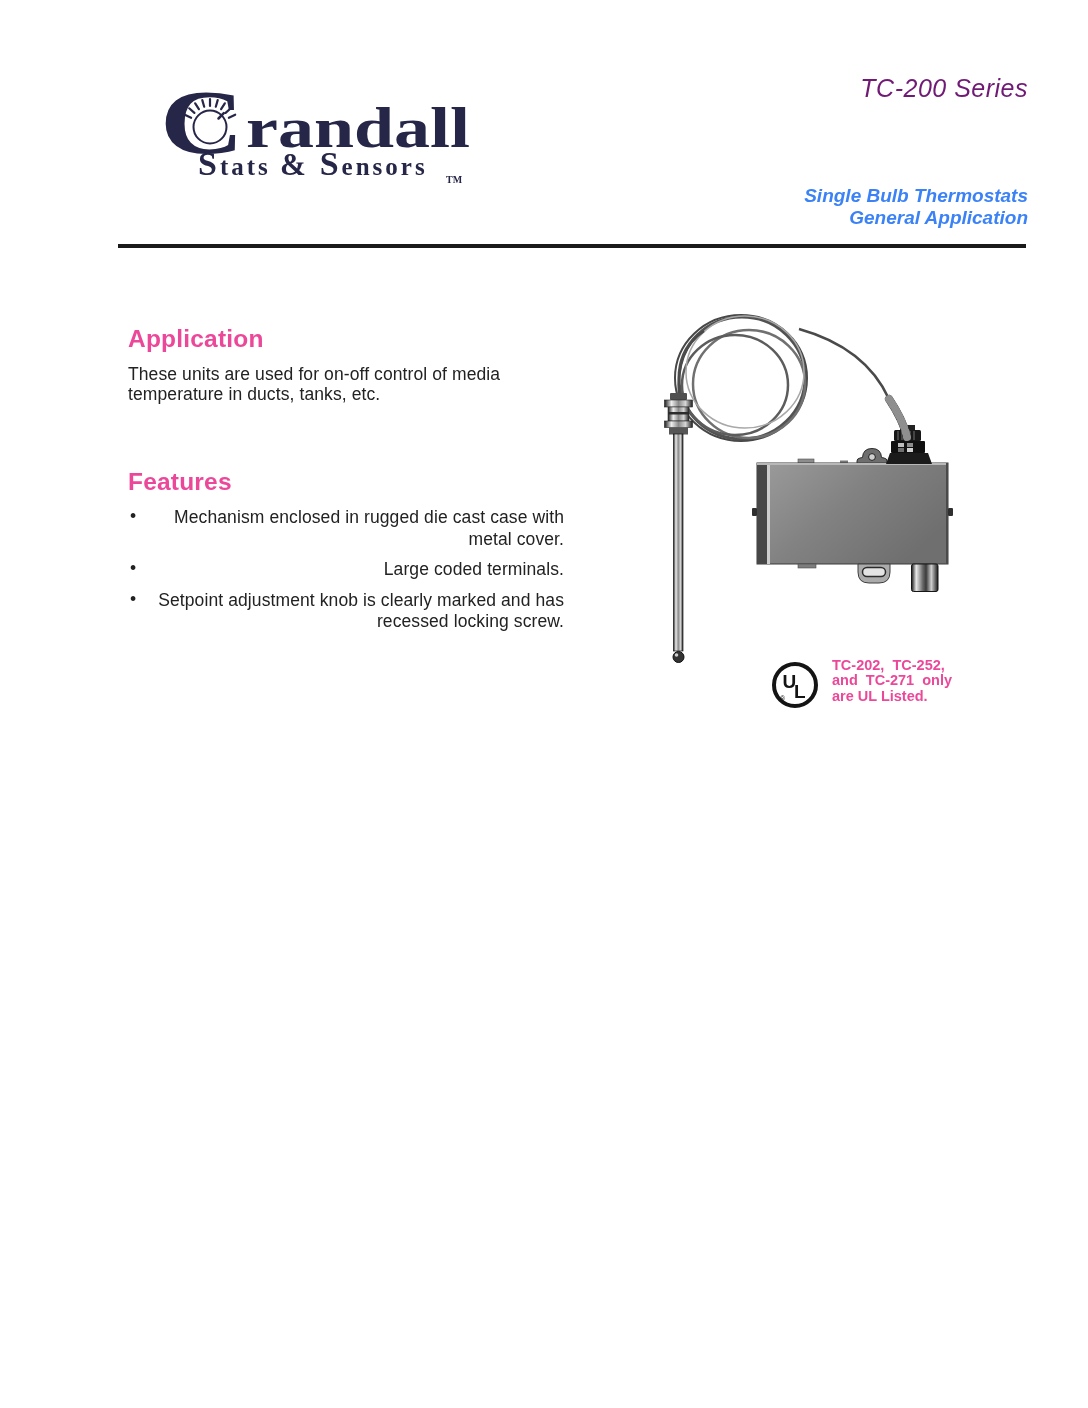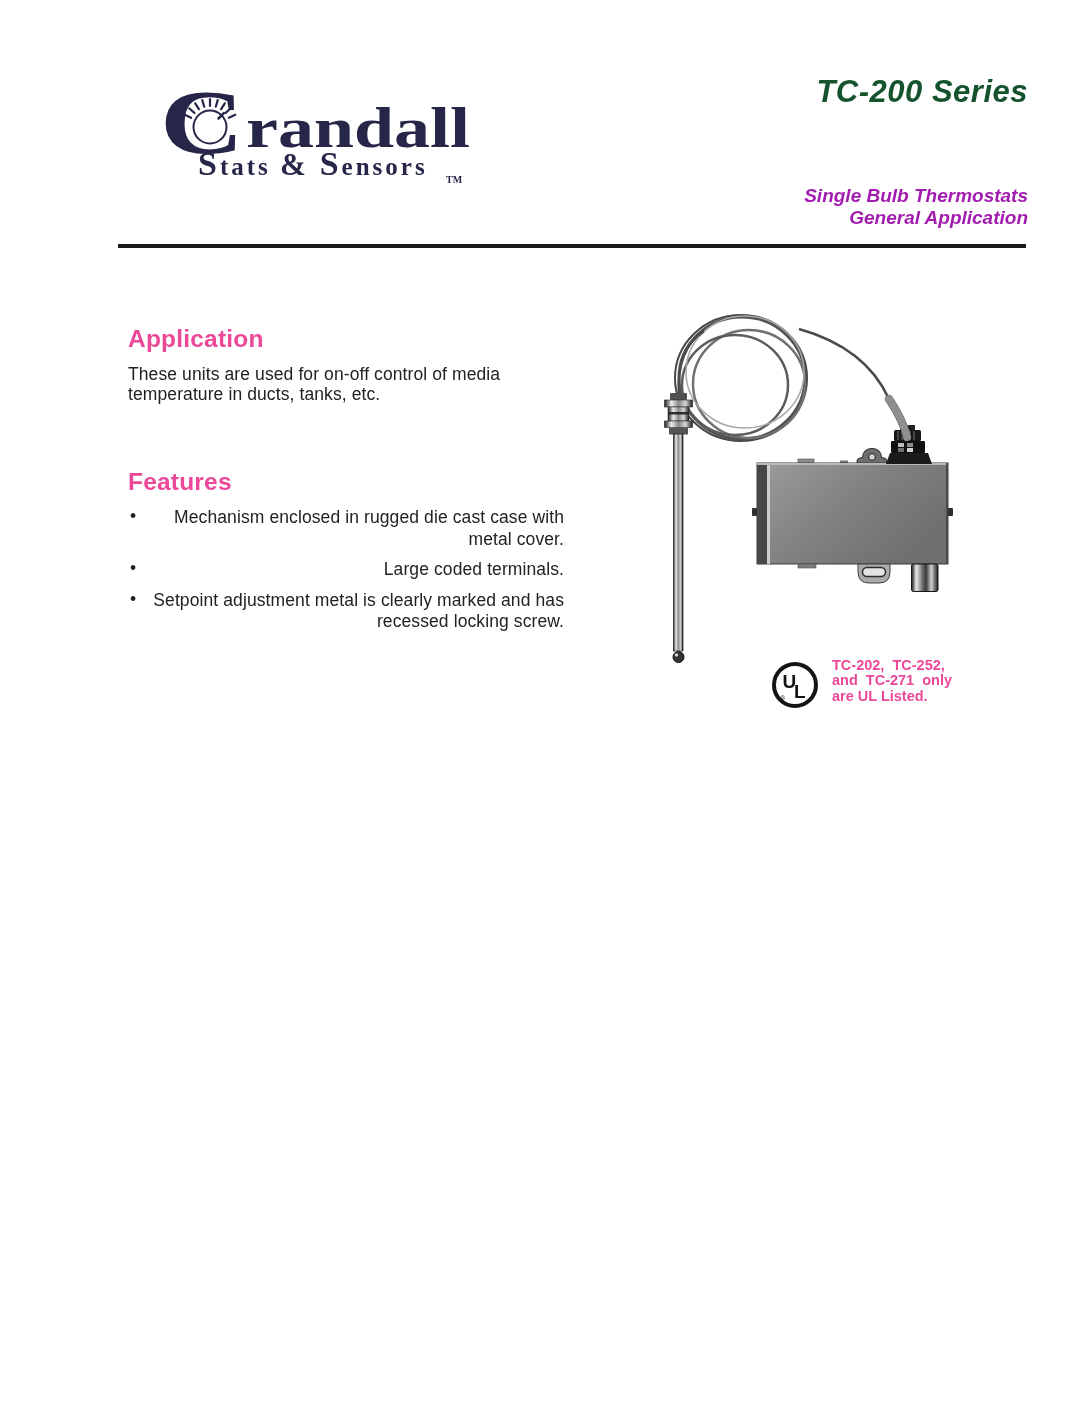--- a/index.html
+++ b/index.html
@@ -6,26 +6,26 @@
   html,body { background:#ffffff; }
   .page {
     position:relative; width:1088px; height:1408px; margin:0 auto;
     background:#ffffff; overflow:hidden;
     font-family:"Liberation Sans", sans-serif; color:#1c1c1c;
   }
   .abs { position:absolute; }
 
   
   .series-title {
-    right:60px; top:74px; font-size:31px; font-weight:bold; font-style:italic;
-    color:#14532d; letter-spacing:0.5px; white-space:nowrap;
+    right:60px; top:74px; font-size:25px; font-weight:normal; font-style:italic;
+    color:#701a75; letter-spacing:0.5px; white-space:nowrap;
   }
   .subtitle {
     right:60px; top:185px; text-align:right; font-size:19px; font-weight:bold;
-    font-style:italic; line-height:22px; color:#a21caf; white-space:nowrap;
+    font-style:italic; line-height:22px; color:#3b82f6; white-space:nowrap;
   }
   .rule { left:118px; top:244px; width:908px; height:4px; background:#1a1a1a; }
 
   
   .section-heading { font-size:24.5px; font-weight:bold; color:#ec4899; letter-spacing:0.2px; }
   #application-heading { left:128px; top:325px; }
   .application-body {
     left:128px; top:364px; width:432px; font-size:17.5px; line-height:20px;
     color:#222; letter-spacing:0.1px;
   }
@@ -75,21 +75,21 @@
   </div>
   <div class="abs rule"></div>
 
   <h2 class="abs section-heading" id="application-heading">Application</h2>
   <p class="abs application-body">These units are used for on-off control of media temperature in ducts, tanks, etc.</p>
 
   <h2 class="abs section-heading" id="features-heading">Features</h2>
   <ul class="abs features-list">
     <li>Mechanism enclosed in rugged die cast case with metal cover.</li>
     <li>Large coded terminals.</li>
-    <li>Setpoint adjustment metal is clearly marked and has recessed locking screw.</li>
+    <li>Setpoint adjustment knob is clearly marked and has recessed locking screw.</li>
   </ul>
 
   <svg class="abs" style="left:630px; top:298px;" width="340" height="380" viewBox="630 298 340 380">
     <defs>
       <linearGradient id="metalH" x1="0" y1="0" x2="1" y2="0">
         <stop offset="0" stop-color="#1f1f1f"></stop>
         <stop offset="0.25" stop-color="#ededed"></stop>
         <stop offset="0.5" stop-color="#8a8a8a"></stop>
         <stop offset="0.75" stop-color="#d6d6d6"></stop>
         <stop offset="1" stop-color="#1f1f1f"></stop>

